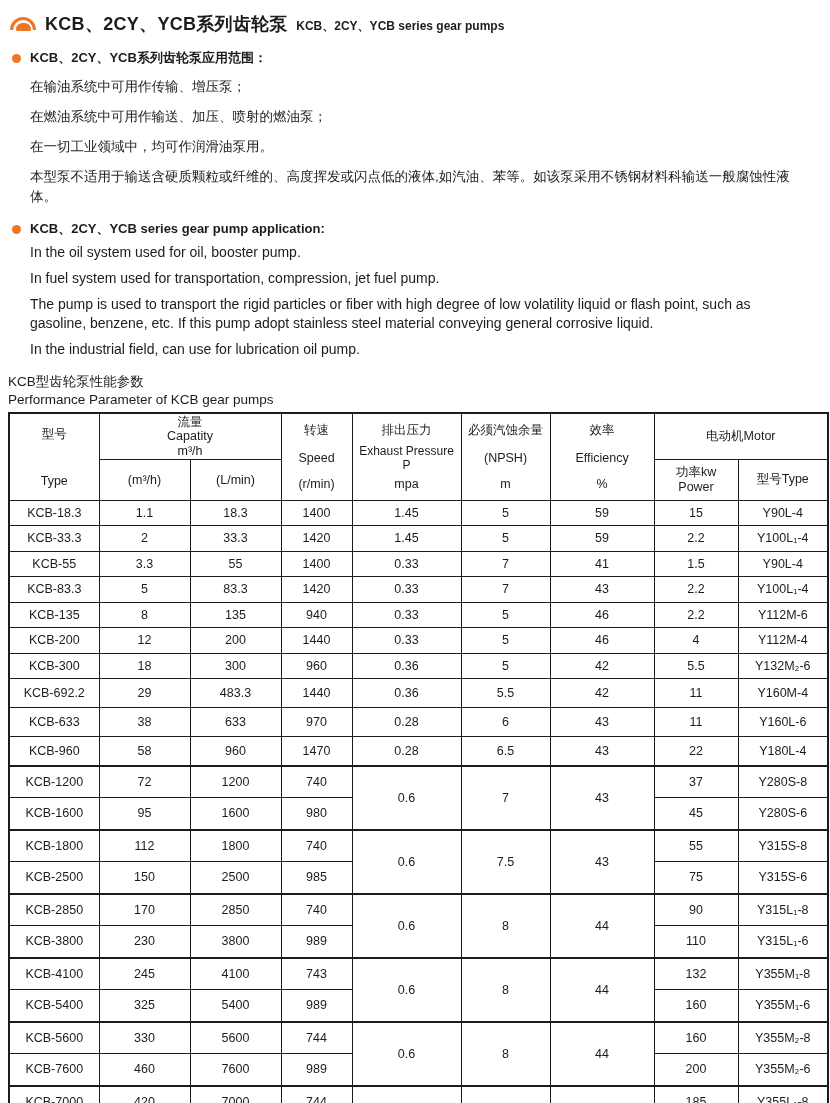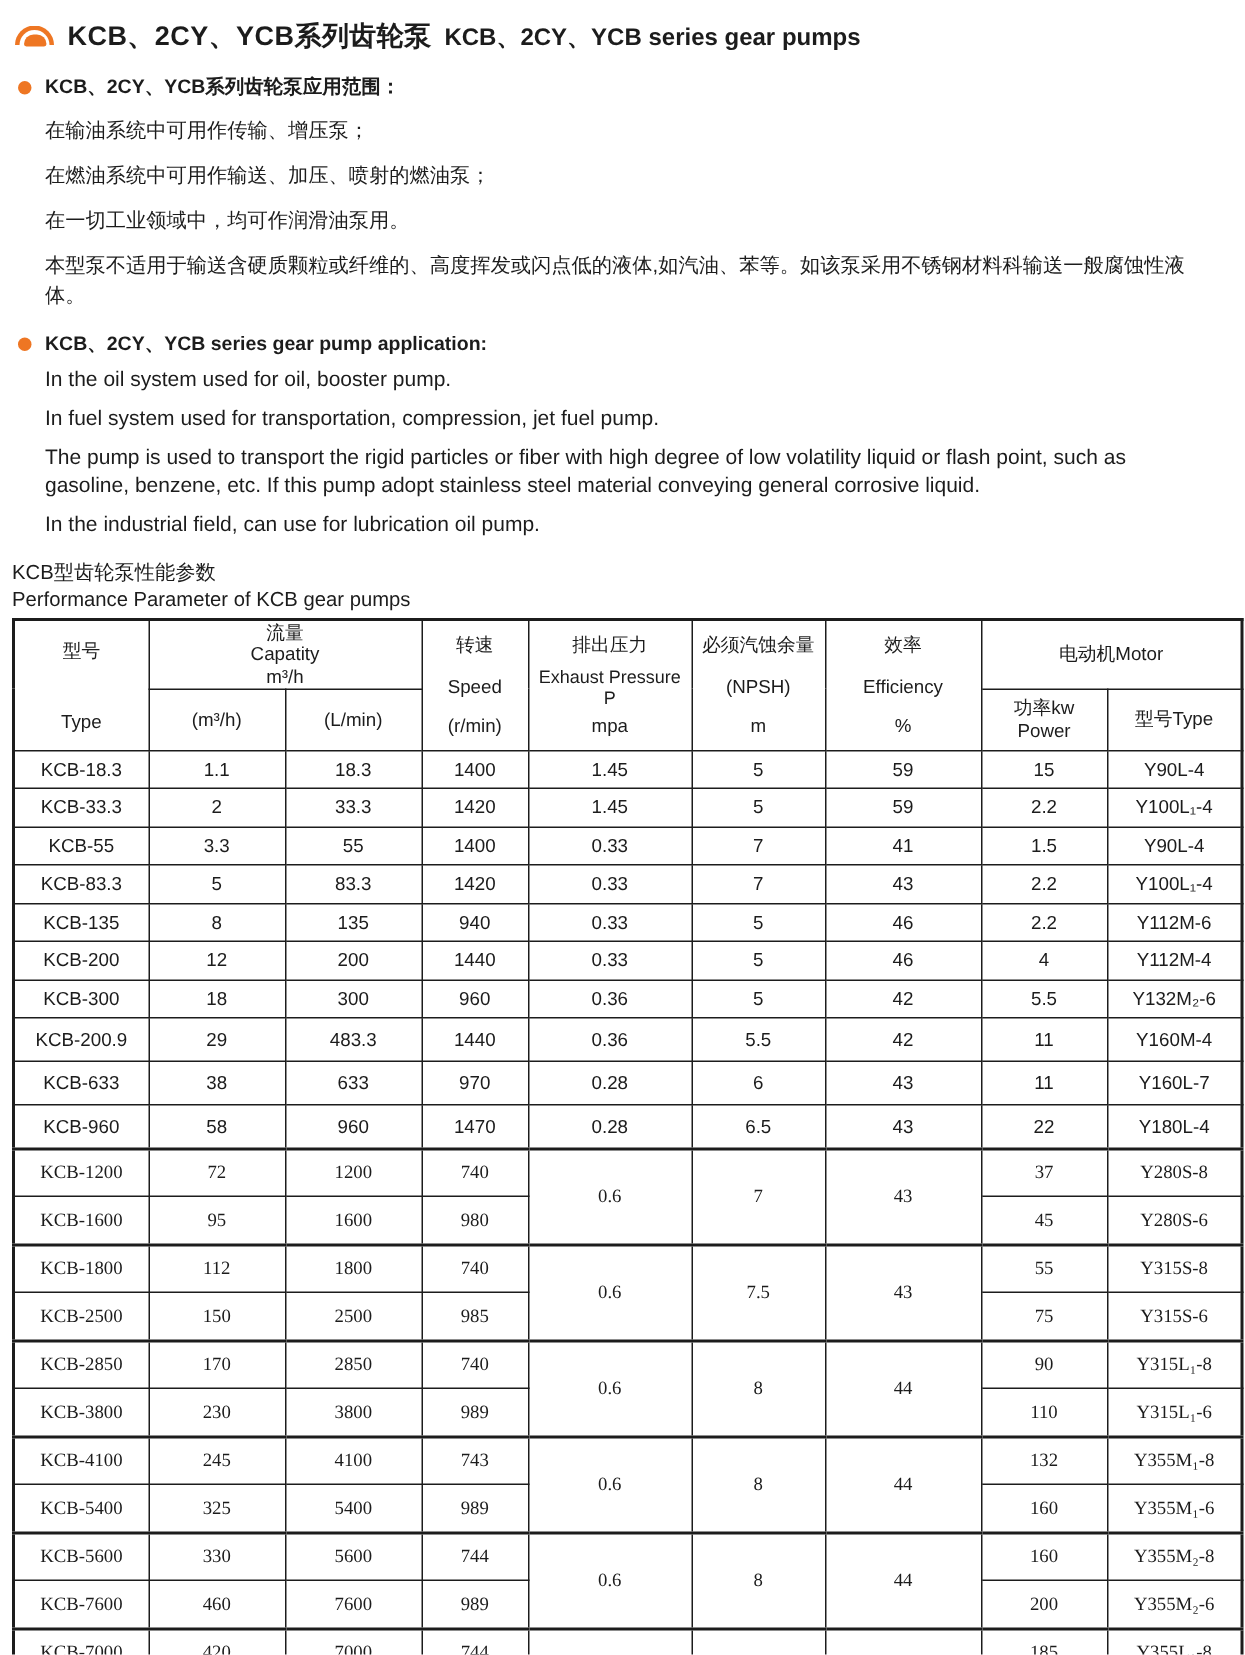--- a/index.html
+++ b/index.html
@@ -17,21 +17,21 @@
   .logo-arc .ring {
     position: absolute; left: 0; top: 0; width: 20px; height: 10px;
     border: 3px solid #ee7623; border-bottom: none;
     border-radius: 13px 13px 0 0;
   }
   .logo-arc .fill {
     position: absolute; left: 6px; bottom: 0; width: 15px; height: 8px;
     background: #ee7623; border-radius: 8px 8px 2px 2px;
   }
   .title-zh { font-size: 18px; font-weight: bold; letter-spacing: 0.3px; }
-  .title-en { font-size: 16px; font-weight: bold; margin-left: 4px; }
+  .title-en { font-size: 12px; font-weight: bold; margin-left: 4px; }
 
   
   .section-heading { display: flex; align-items: center; gap: 9px; margin: 13px 0 5px 4px; }
   .bullet { width: 9px; height: 9px; border-radius: 50%; background: #ee7623; flex: 0 0 auto; }
   .section-heading .heading-text { font-size: 13px; font-weight: bold; text-align: center; }
 
   .para-block-zh { margin: 0 0 0 22px; }
   .para-block-zh p { margin: 10px 0 1px 0; font-size: 13.5px; line-height: 20px; max-width: 770px; }
   .para-block-en { margin: 2px 0 0 22px; }
   .para-block-en p { margin: 0 0 7px 0; font-size: 14px; line-height: 19px; max-width: 775px; }
@@ -54,21 +54,21 @@
     overflow: hidden;
   }
   thead tr.hrow1 { height: 46px; }
   thead tr.hrow2 { height: 41px; }
   th .stack3 { display: flex; flex-direction: column; justify-content: space-between; height: 80px; padding: 5px 0 6px 0; box-sizing: border-box; }
   th .stack2 { display: flex; flex-direction: column; justify-content: space-between; height: 80px; padding: 9px 0 9px 0; box-sizing: border-box; }
   th .tight { line-height: 14.5px; }
   th .two-line { line-height: 15px; }
   tbody tr { height: 25.5px; }
   tbody tr:nth-child(n+8):nth-child(-n+10) { height: 29px; }
-  tbody tr:nth-child(n+11) { height: 32px; font-family: Liberation Serif, serif; }
+  tbody tr:nth-child(n+11) { height: 32px; }
   tbody tr.group-start td { border-top-width: 2px; }
 </style>
 </head>
 <body>
 
 <div class="page">
 
   <div class="doc-header">
     <span class="logo-arc">
       <span class="ring"></span>
@@ -248,40 +248,40 @@
           <td>18</td>
           <td>300</td>
           <td>960</td>
           <td>0.36</td>
           <td>5</td>
           <td>42</td>
           <td>5.5</td>
           <td>Y132M₂-6</td>
         </tr>
         <tr>
-          <td>KCB-200.9</td>
+          <td>KCB-692.2</td>
           <td>29</td>
           <td>483.3</td>
           <td>1440</td>
           <td>0.36</td>
           <td>5.5</td>
           <td>42</td>
           <td>11</td>
           <td>Y160M-4</td>
         </tr>
         <tr>
           <td>KCB-633</td>
           <td>38</td>
           <td>633</td>
           <td>970</td>
           <td>0.28</td>
           <td>6</td>
           <td>43</td>
           <td>11</td>
-          <td>Y160L-7</td>
+          <td>Y160L-6</td>
         </tr>
         <tr>
           <td>KCB-960</td>
           <td>58</td>
           <td>960</td>
           <td>1470</td>
           <td>0.28</td>
           <td>6.5</td>
           <td>43</td>
           <td>22</td>

